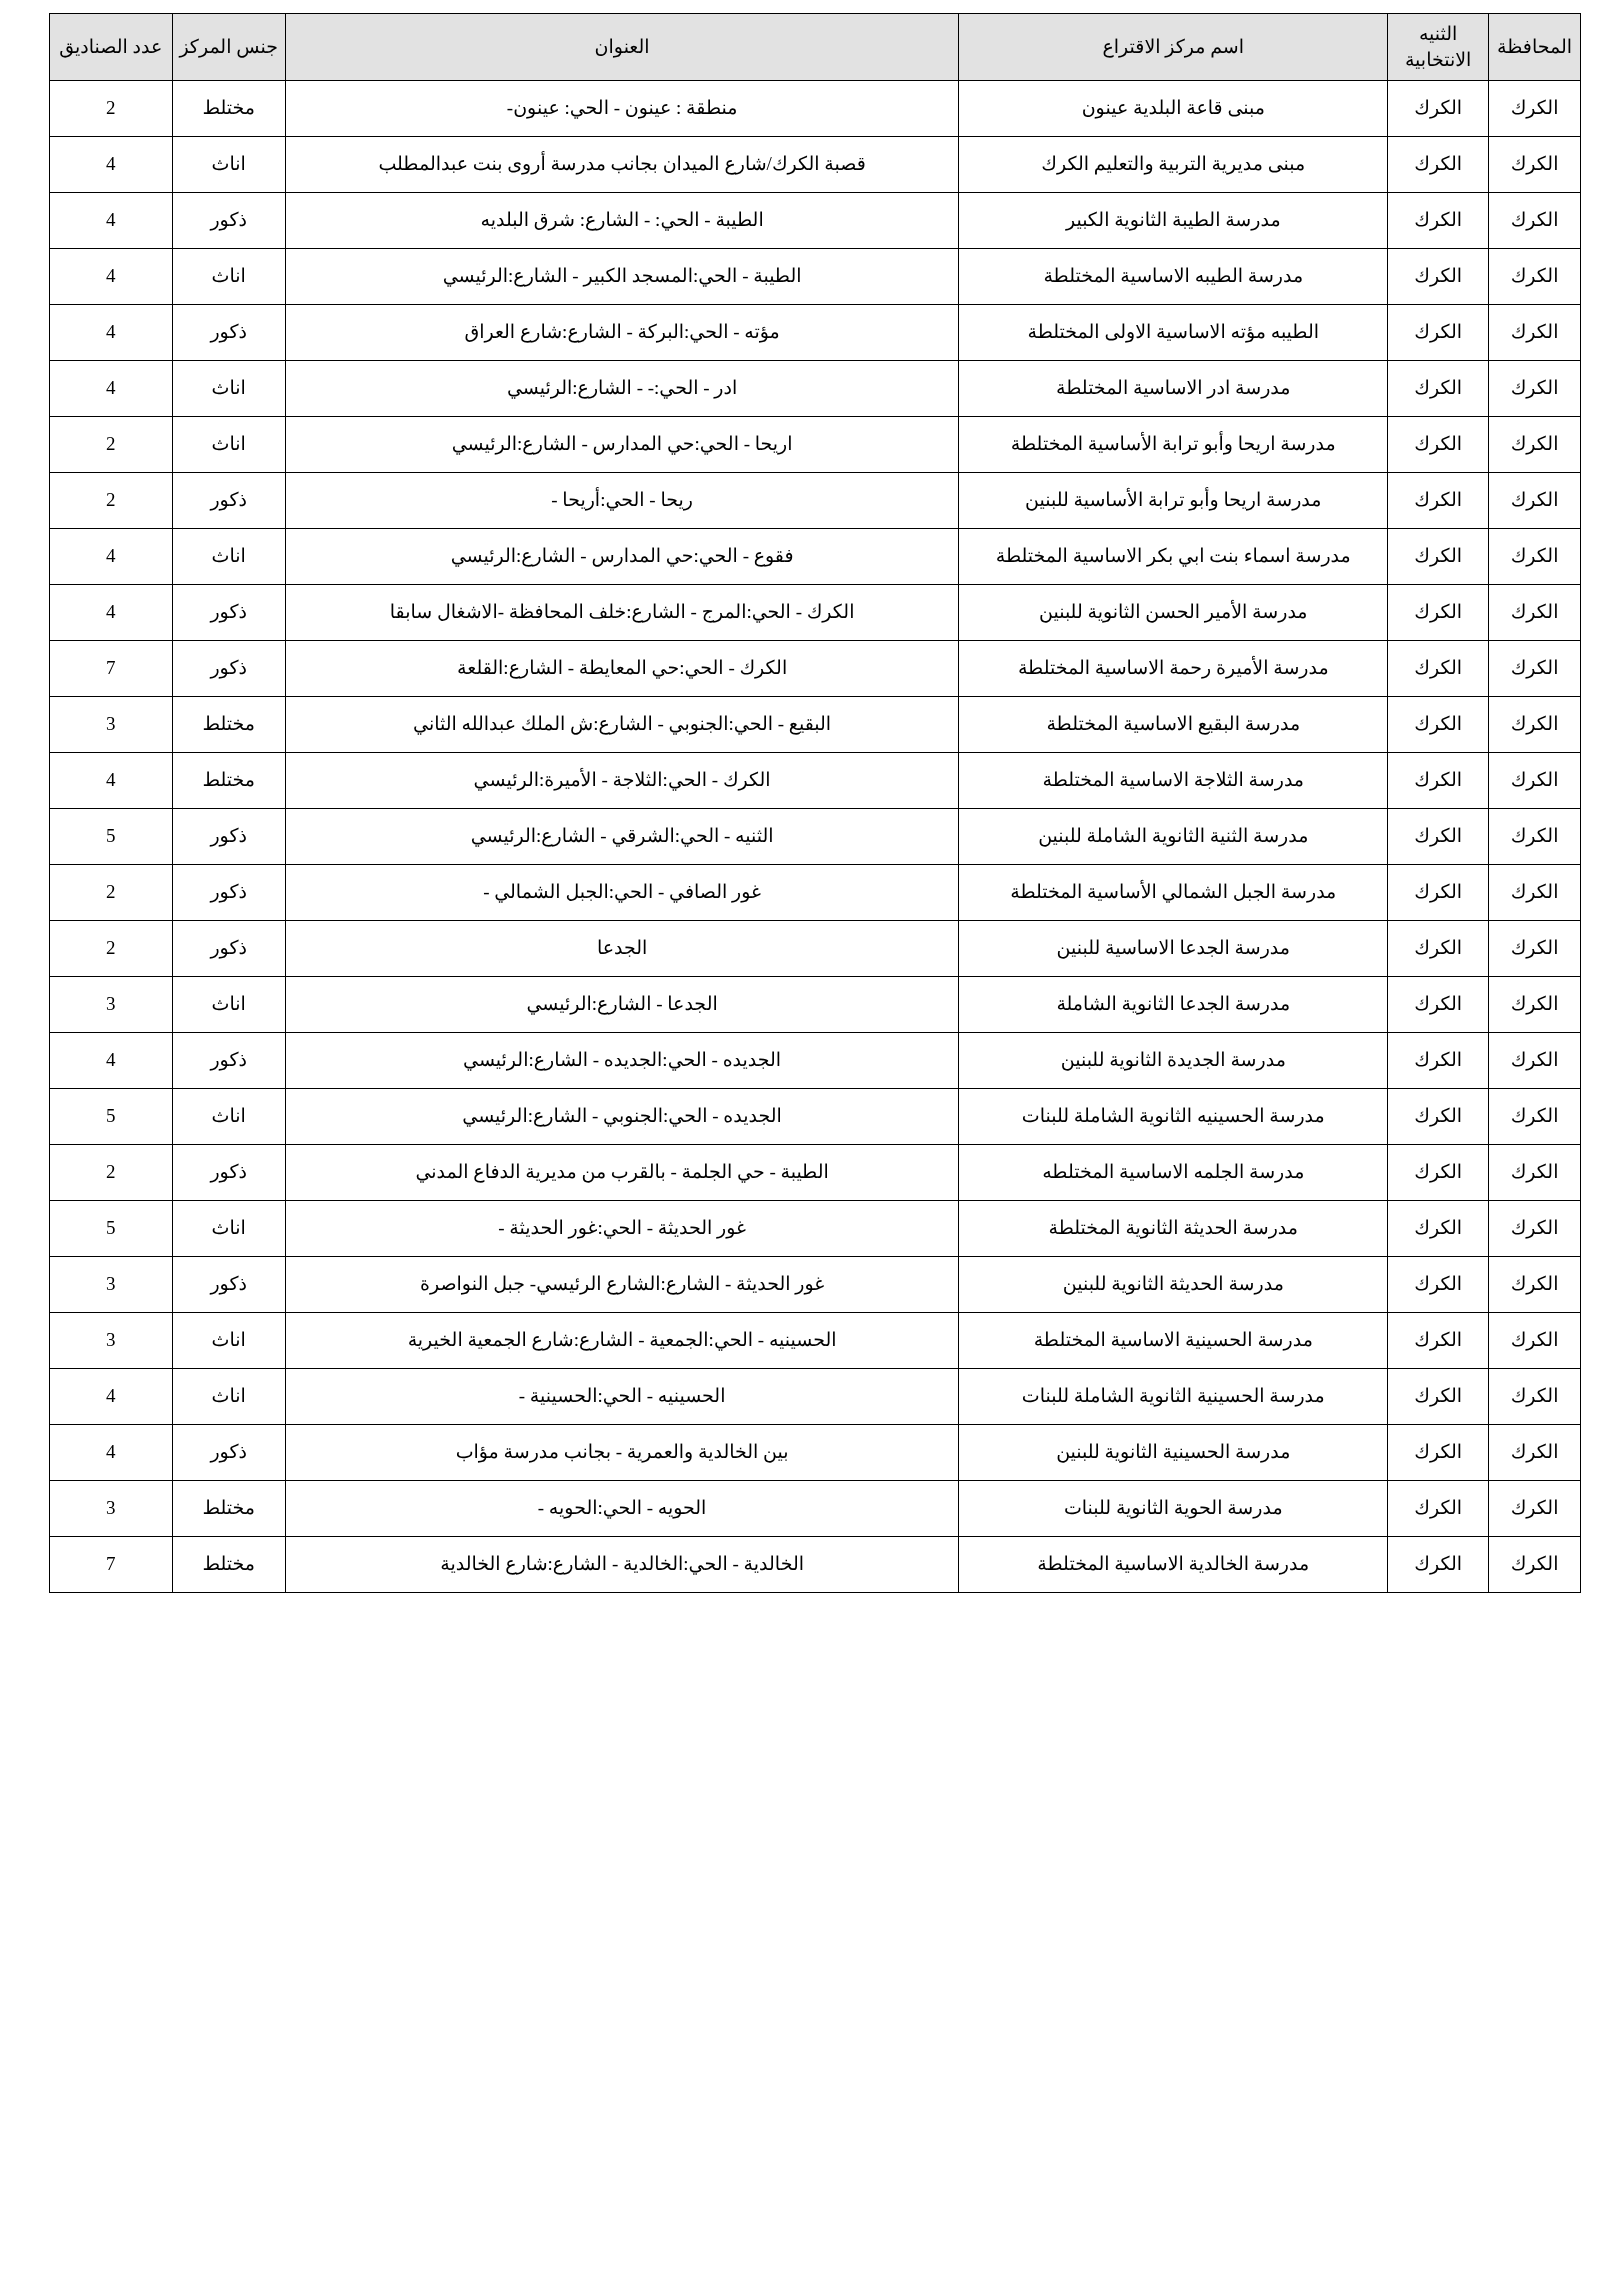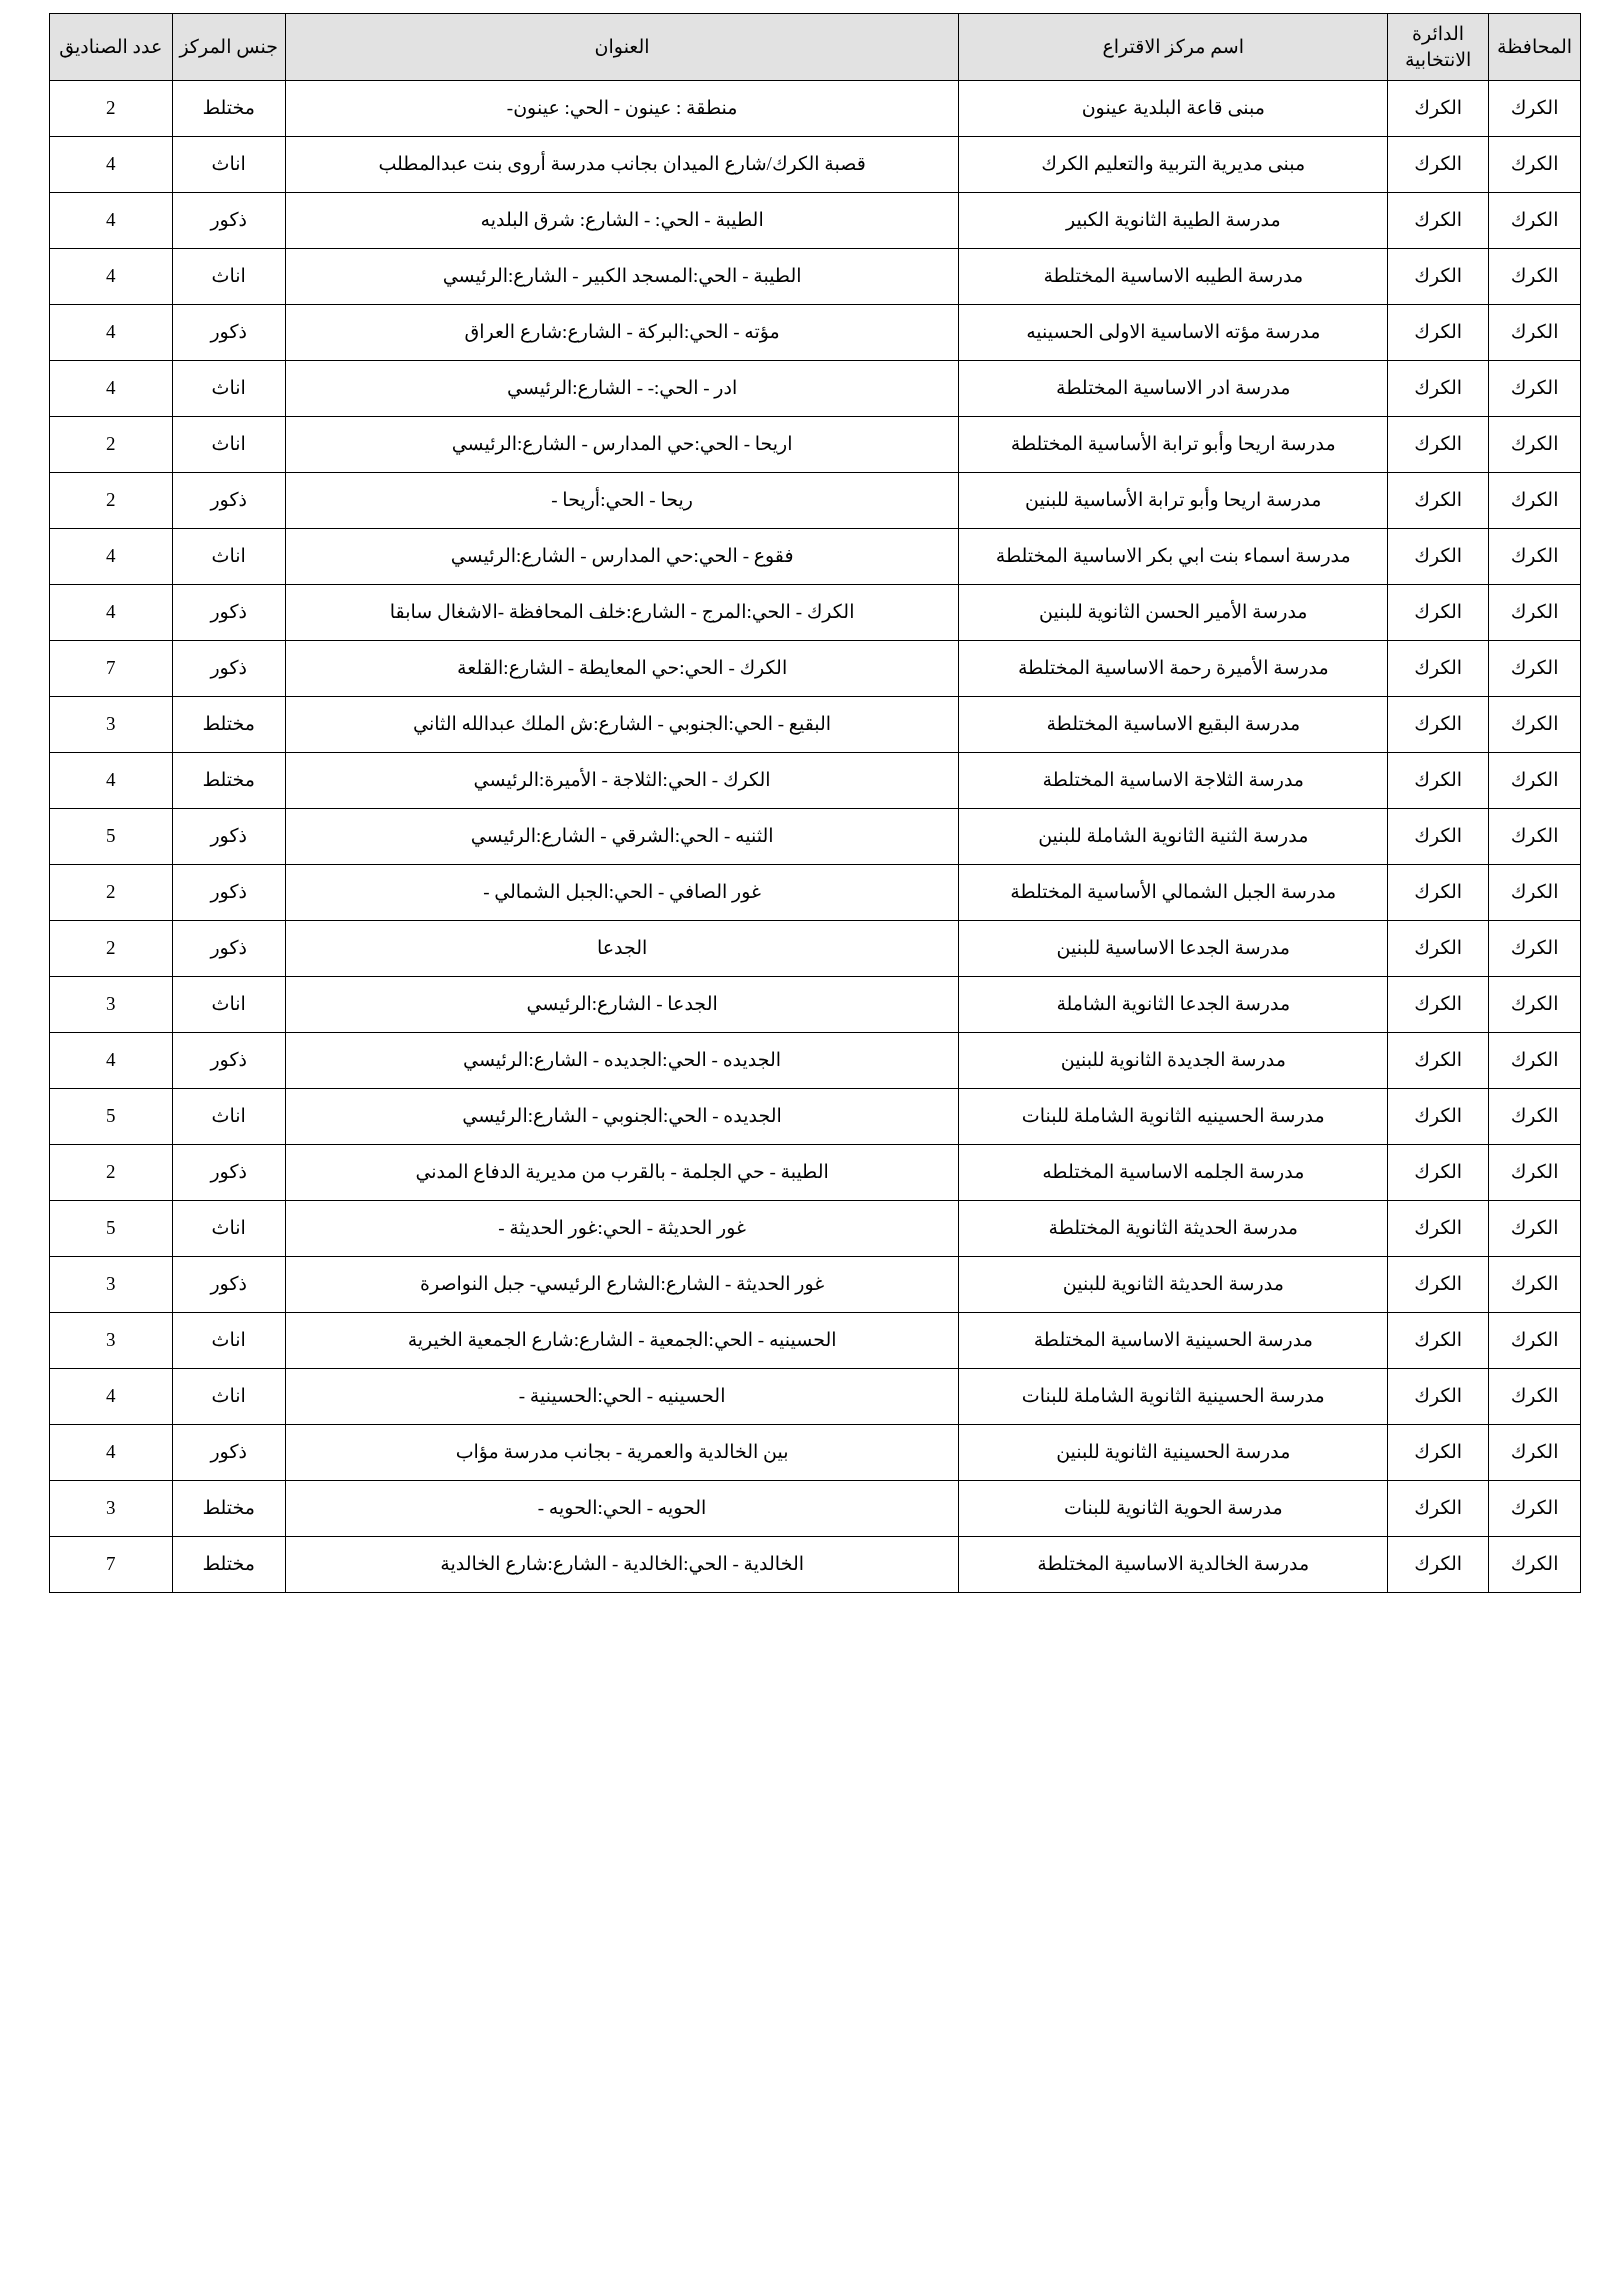--- a/index.html
+++ b/index.html
@@ -62,21 +62,21 @@
       <col class="c-gov">
       <col class="c-dist">
       <col class="c-center">
       <col class="c-address">
       <col class="c-gender">
       <col class="c-boxes">
     </colgroup>
     <thead>
       <tr>
         <th>المحافظة</th>
-        <th>الدائرة الانتخابية</th>
+        <th>الثنيه الانتخابية</th>
         <th>اسم مركز الاقتراع</th>
         <th>العنوان</th>
         <th>جنس المركز</th>
         <th>عدد الصناديق</th>
       </tr>
     </thead>
     <tbody id="table-body">
         <tr>
           <td>الكرك</td>
           <td>الكرك</td>
@@ -105,21 +105,21 @@
           <td>الكرك</td>
           <td>الكرك</td>
           <td class="cell-center">مدرسة  الطيبه الاساسية المختلطة</td>
           <td class="cell-address">الطيبة - الحي:المسجد الكبير - الشارع:الرئيسي</td>
           <td>اناث</td>
           <td>4</td>
         </tr>
         <tr>
           <td>الكرك</td>
           <td>الكرك</td>
-          <td class="cell-center">مدرسة  مؤته الاساسية الاولى الحسينيه</td>
+          <td class="cell-center">الطيبه  مؤته الاساسية الاولى المختلطة</td>
           <td class="cell-address">مؤته - الحي:البركة - الشارع:شارع العراق</td>
           <td>ذكور</td>
           <td>4</td>
         </tr>
         <tr>
           <td>الكرك</td>
           <td>الكرك</td>
           <td class="cell-center">مدرسة ادر الاساسية المختلطة</td>
           <td class="cell-address">ادر - الحي:- - الشارع:الرئيسي</td>
           <td>اناث</td>

